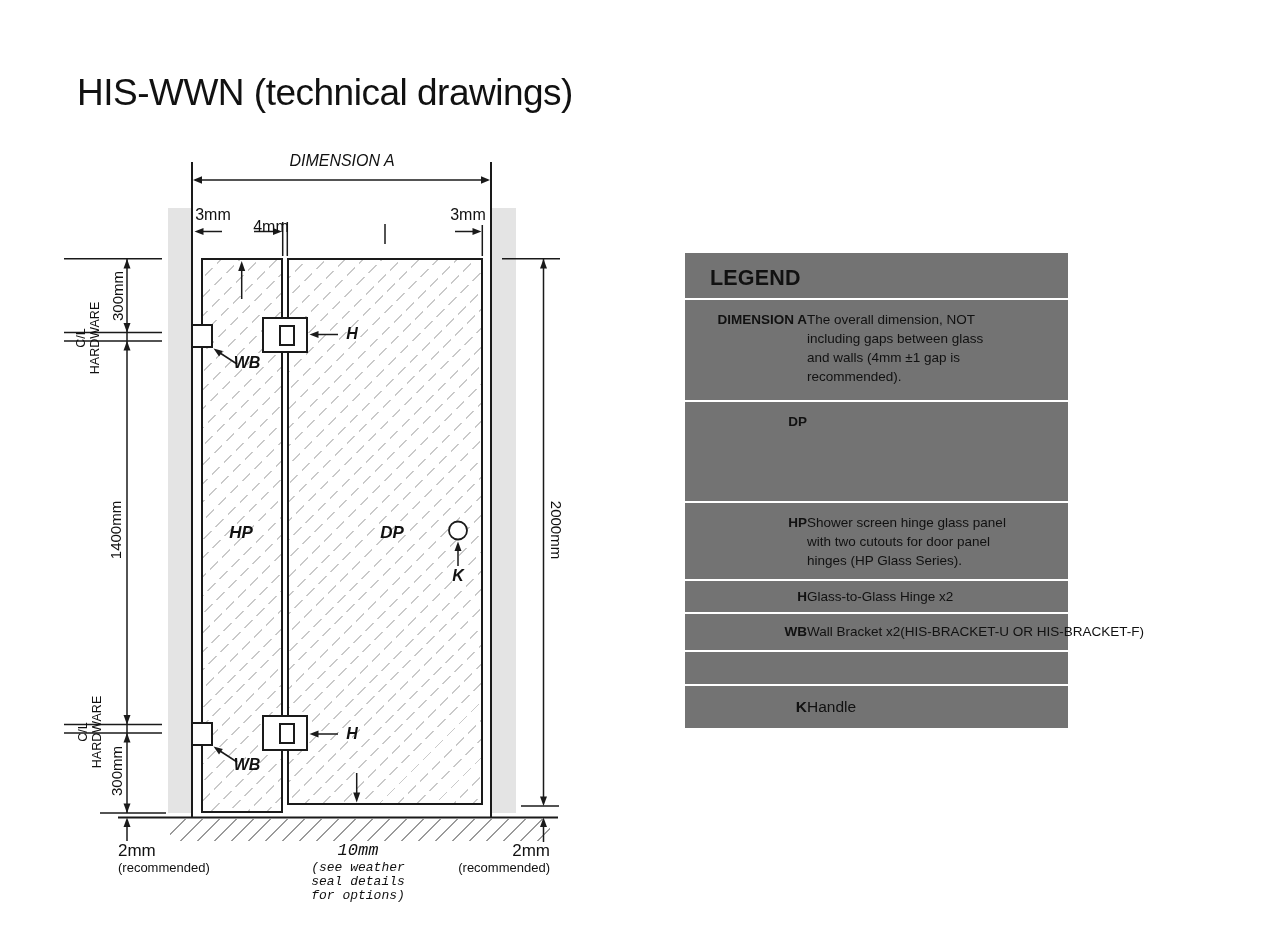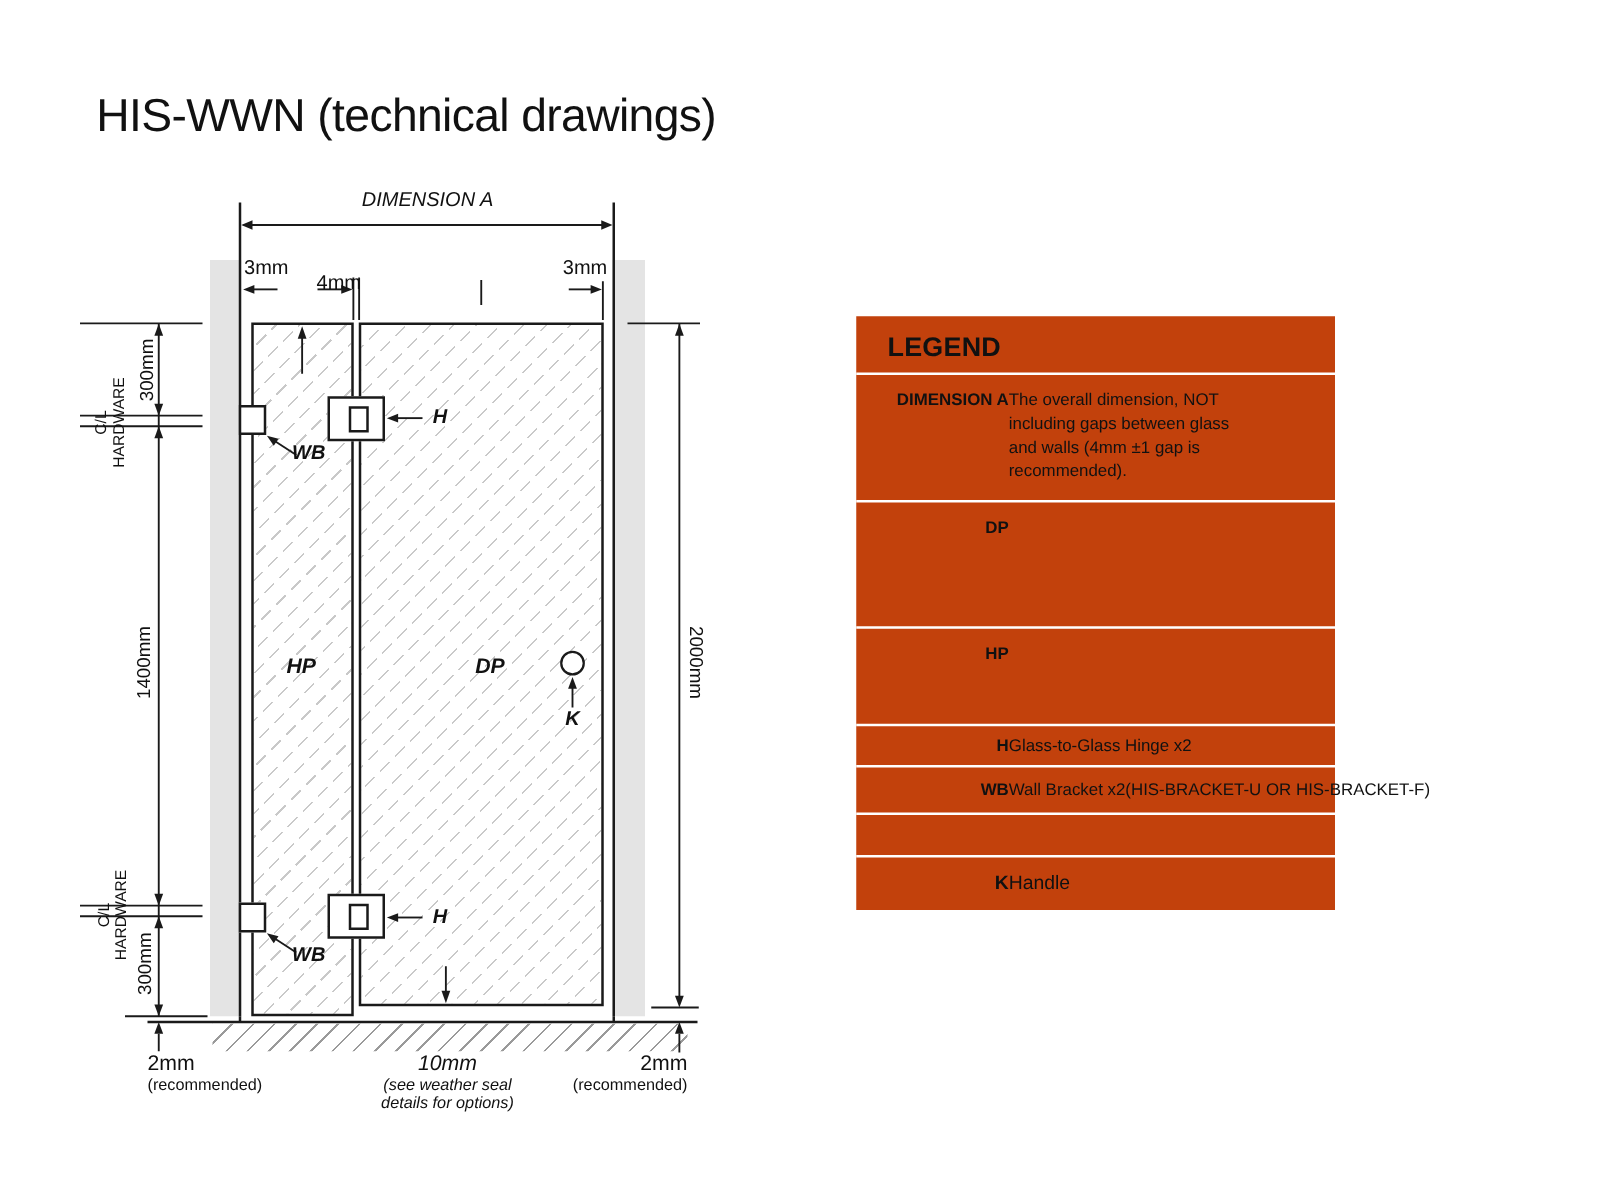--- a/index.html
+++ b/index.html
@@ -33,23 +33,23 @@
   .dim-it{font-style:italic;font-size:16px;}
   .gap-lbl{font-size:16px;text-align:center;}
   .rot-ccw{transform:rotate(-90deg);}
   .rot-cw{transform:rotate(90deg);}
   .rot-lbl{font-size:15px;text-align:center;}
   .cl-lbl{font-size:12.5px;line-height:14px;text-align:center;}
   .panel-lbl{font-size:17px;font-weight:700;font-style:italic;text-align:center;}
   .part-lbl{font-size:16px;font-weight:700;font-style:italic;text-align:center;}
   .mm-big{font-size:17px;line-height:20px;}
   .mm-note{font-size:13px;line-height:14px;}
-  .it{font-style:italic;}
-  
-  #legend{left:685px;top:253px;width:383px;background:#c2410c;z-index:1;}
+  .it{font-style:italic;font-family:Liberation Mono, monospace;}
+  
+  #legend{left:685px;top:253px;width:383px;background:#737373;z-index:1;}
   #legend-head{padding:13px 0 0 25px;height:32px;font-size:21.5px;font-weight:700;letter-spacing:0.2px;}
   .lrow{border-top:2px solid #fff;box-sizing:border-box;display:flex;align-items:flex-start;overflow:visible;}
   .lkey{width:122px;text-align:right;font-weight:700;font-size:13.5px;line-height:19px;flex:none;}
   .ldesc{width:232px;font-size:13.5px;line-height:19px;white-space:pre-line;}
   .nowrap{white-space:nowrap;width:auto;}
   #lrow-dima{height:102px;padding-top:10px;}
   #lrow-dp{height:101px;padding-top:10px;}
   #lrow-hp{height:78px;padding-top:10px;}
   #lrow-h{height:33px;padding-top:6px;}
   #lrow-wb{height:38px;padding-top:8px;}
@@ -195,20 +195,23 @@
       <div class="ldesc">The overall dimension, NOT
 including gaps between glass
 and walls (4mm ±1 gap is
 recommended).</div>
     </div>
     <div class="lrow" id="lrow-dp">
       <div class="lkey">DP</div>
     </div>
     <div class="lrow" id="lrow-hp">
       <div class="lkey">HP</div>
+      <div class="ldesc">Shower screen hinge glass panel
+with two cutouts for door panel
+hinges (HP Glass Series).</div>
     </div>
     <div class="lrow" id="lrow-h">
       <div class="lkey">H</div>
       <div class="ldesc">Glass-to-Glass Hinge x2</div>
     </div>
     <div class="lrow" id="lrow-wb">
       <div class="lkey">WB</div>
       <div class="ldesc nowrap">Wall Bracket x2(HIS-BRACKET-U OR HIS-BRACKET-F)</div>
     </div>
     <div class="lrow" id="lrow-empty"></div>

